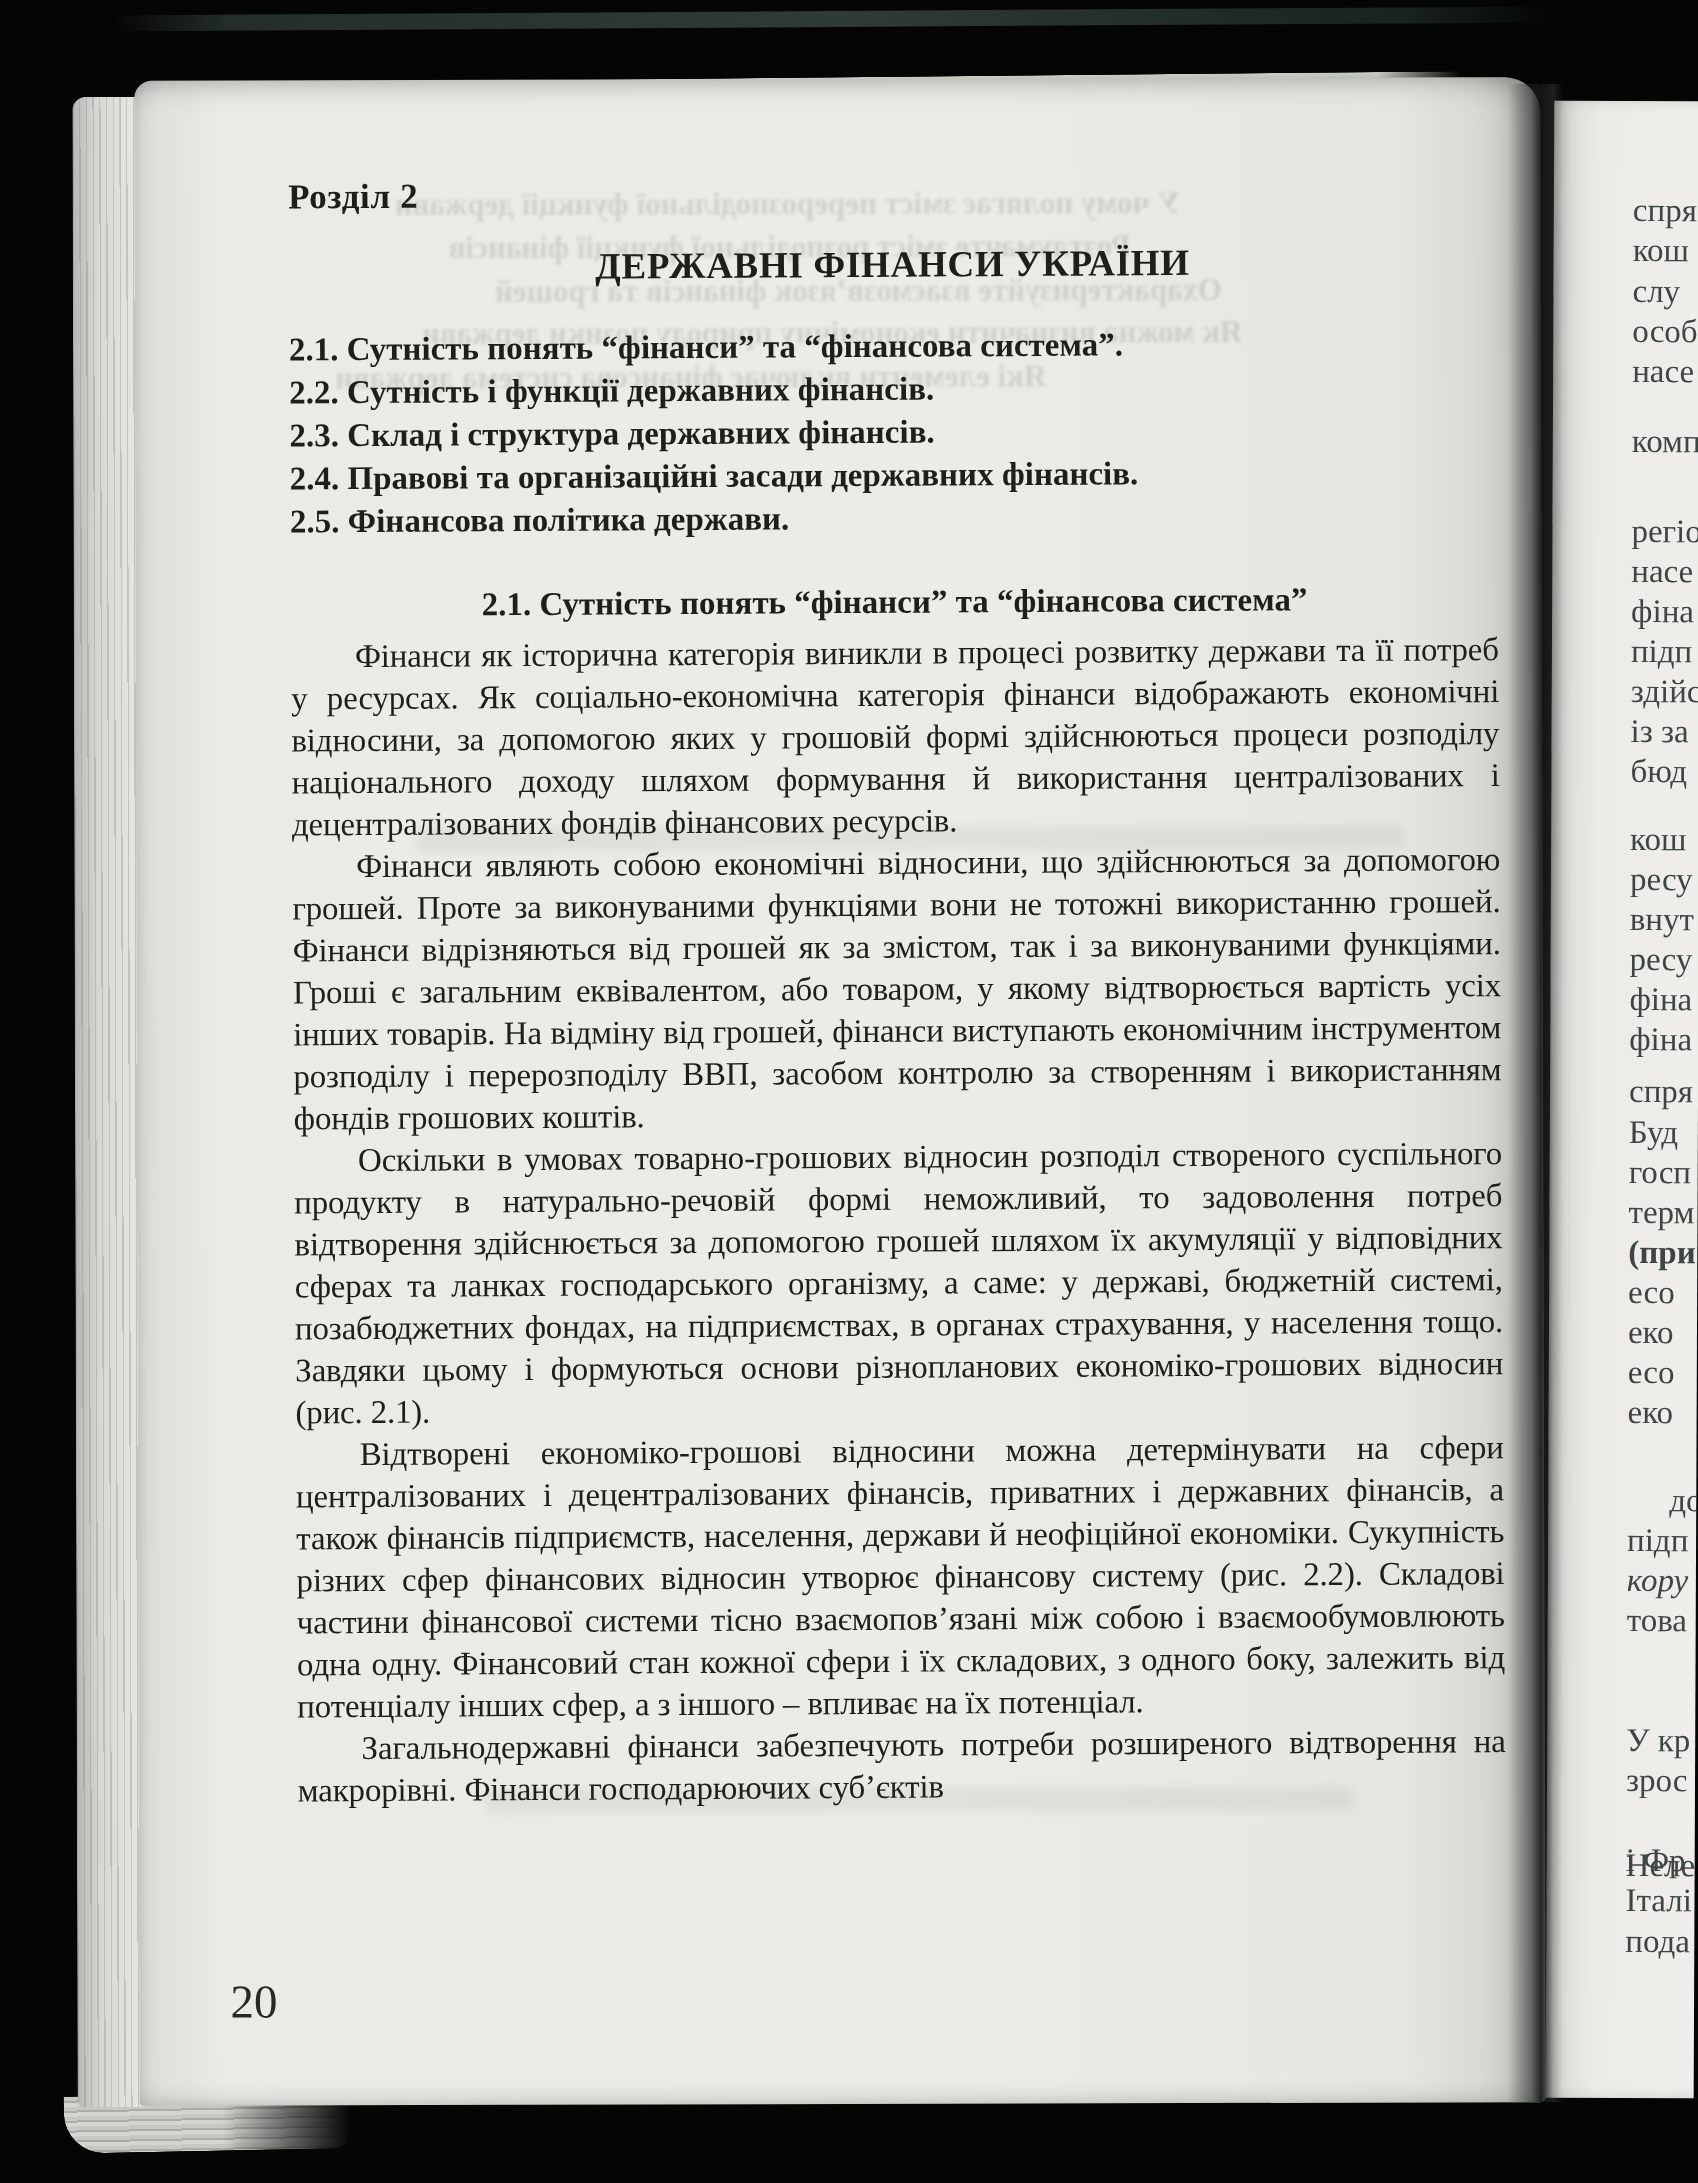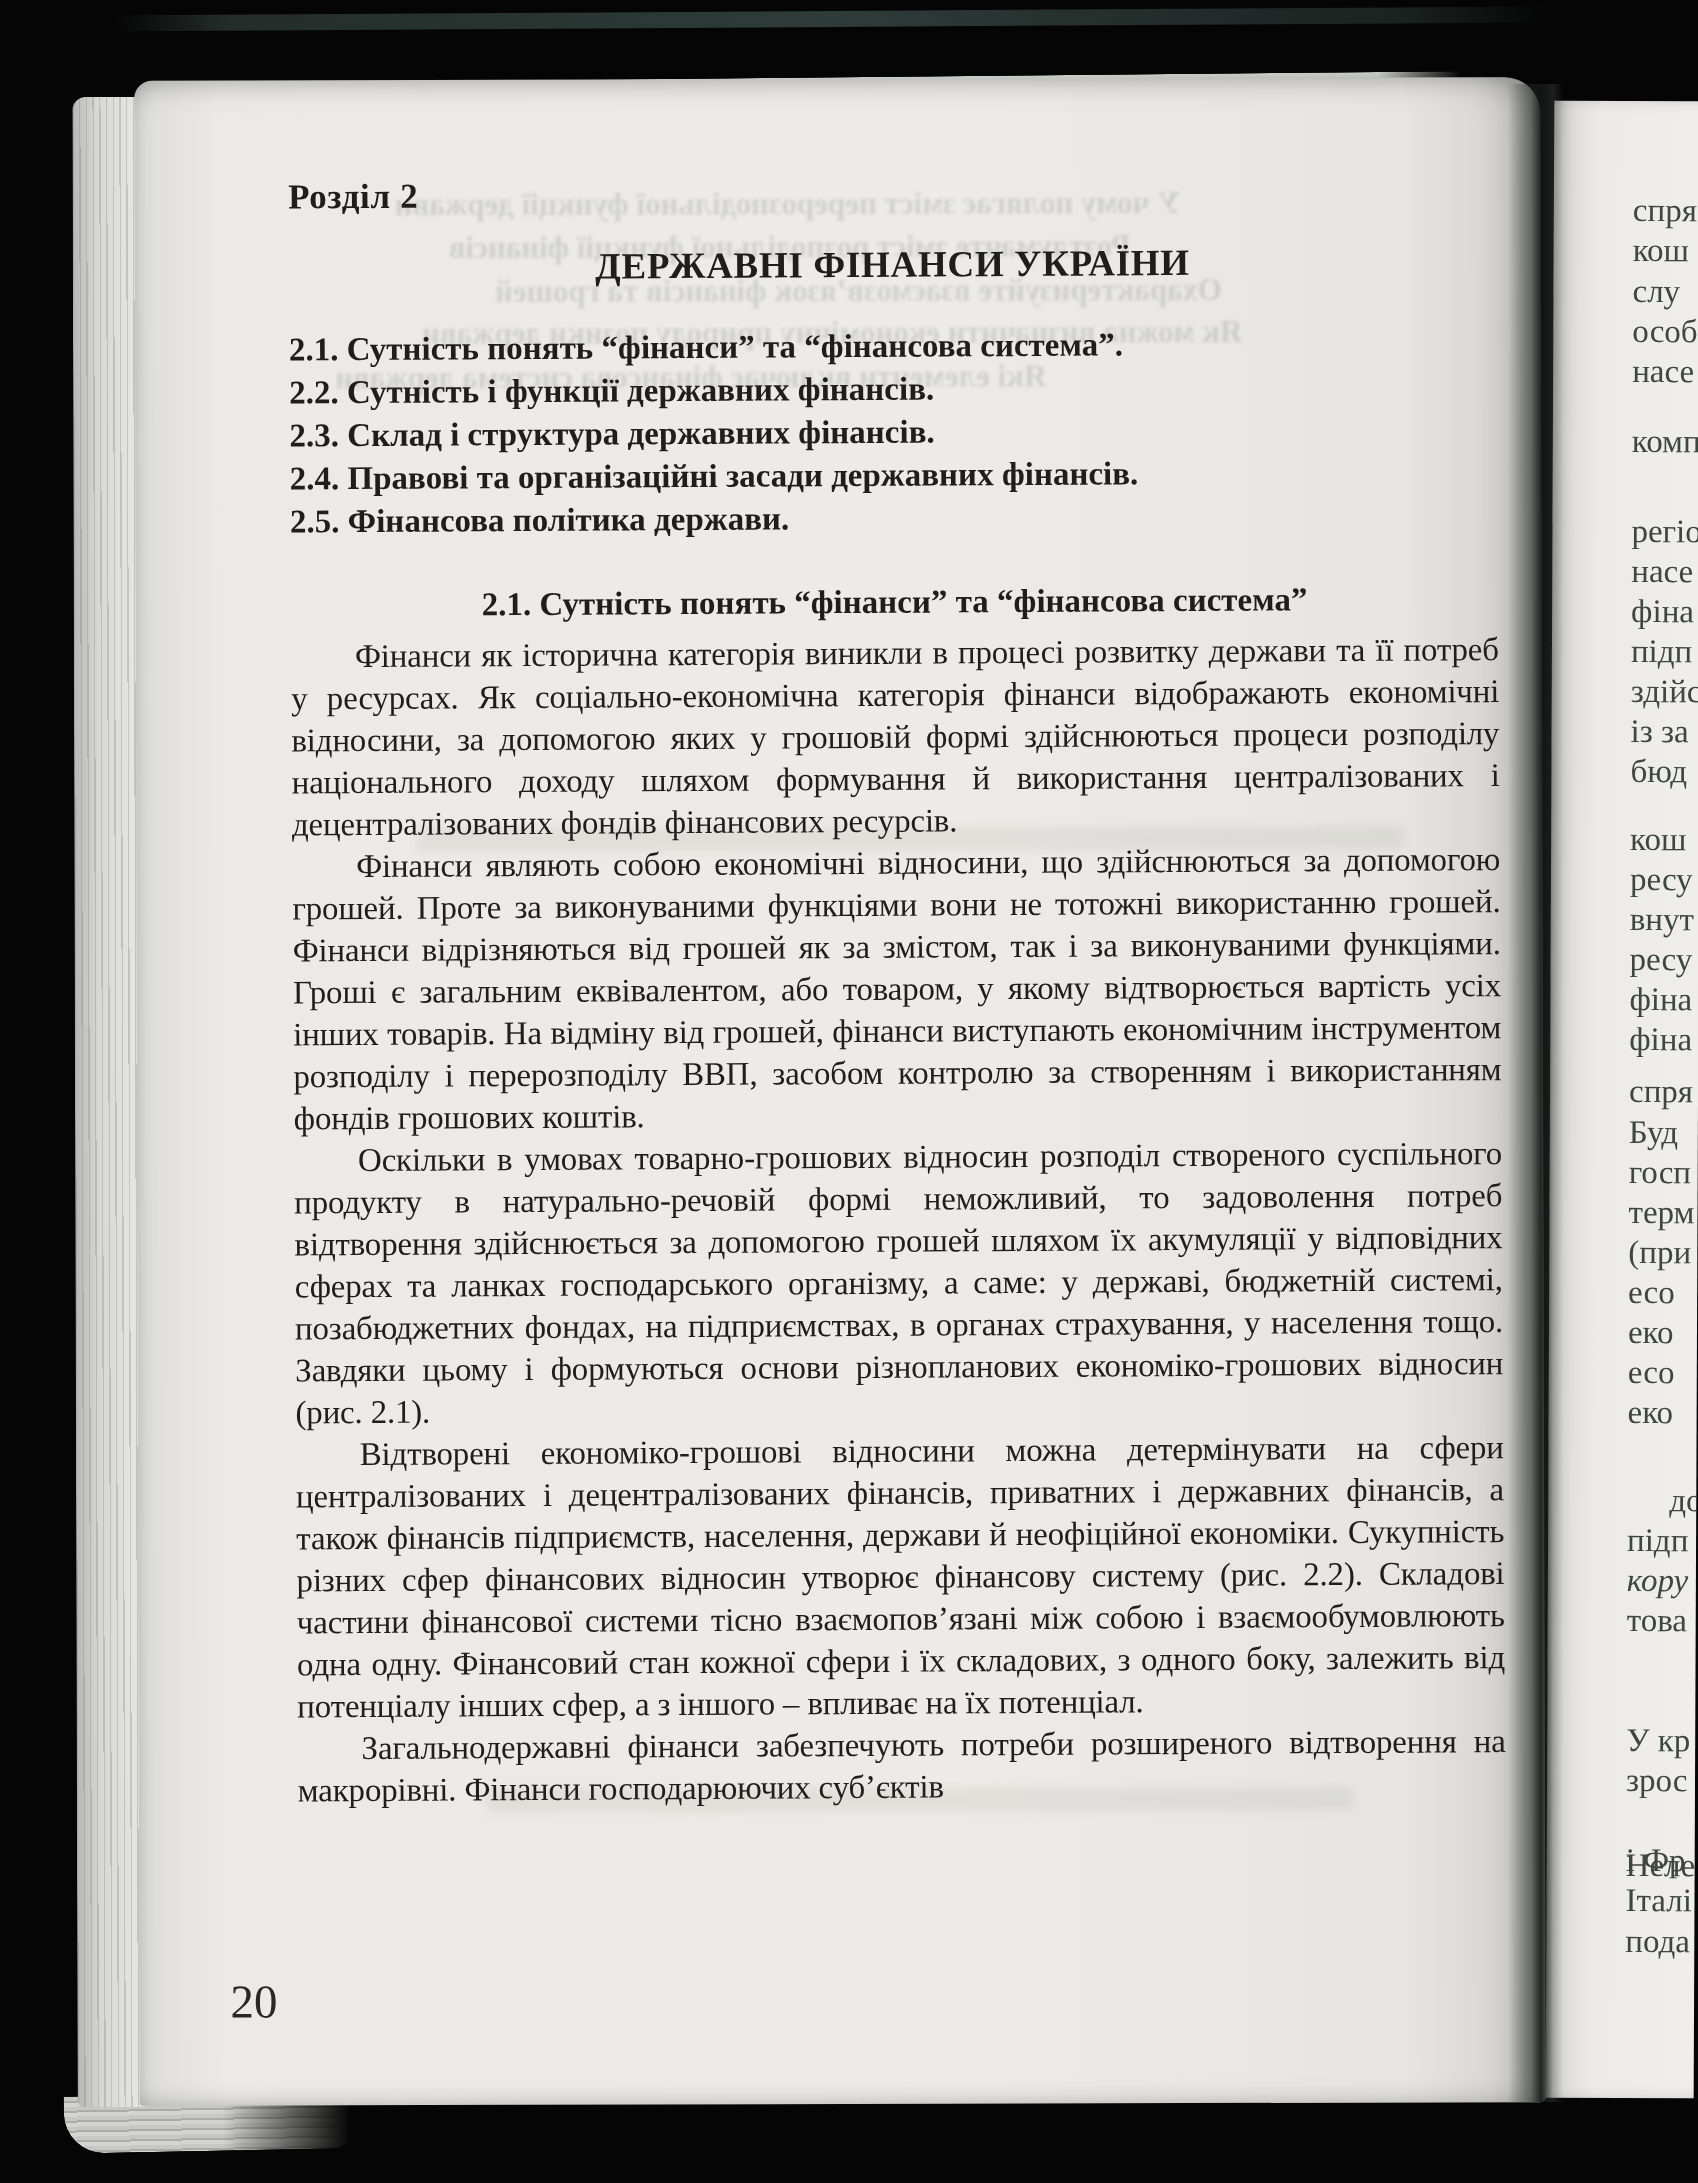--- a/index.html
+++ b/index.html
@@ -195,21 +195,21 @@
       <span class="rp-frag" style="top: 920px;">фіна</span>
 
       <span class="rp-frag" style="top: 972px;">спря</span>
 
       <span class="rp-frag" style="top: 1013px;">Буд</span>
 
       <span class="rp-frag" style="top: 1053px;">госп</span>
 
       <span class="rp-frag" style="top: 1093px;">терм</span>
 
-      <span class="rp-frag" style="top: 1133px;">(при</span>
+      <span class="rp-frag" style="top: 1133px; font-weight: bold;">(при</span>
 
       <span class="rp-frag" style="top: 1173px;">есо</span>
 
       <span class="rp-frag" style="top: 1213px;">еко</span>
 
       <span class="rp-frag" style="top: 1253px;">есо</span>
 
       <span class="rp-frag" style="top: 1293px;">еко</span>
 
       <span class="rp-frag" style="top: 1381px; margin-left: 42px;">дода</span>

